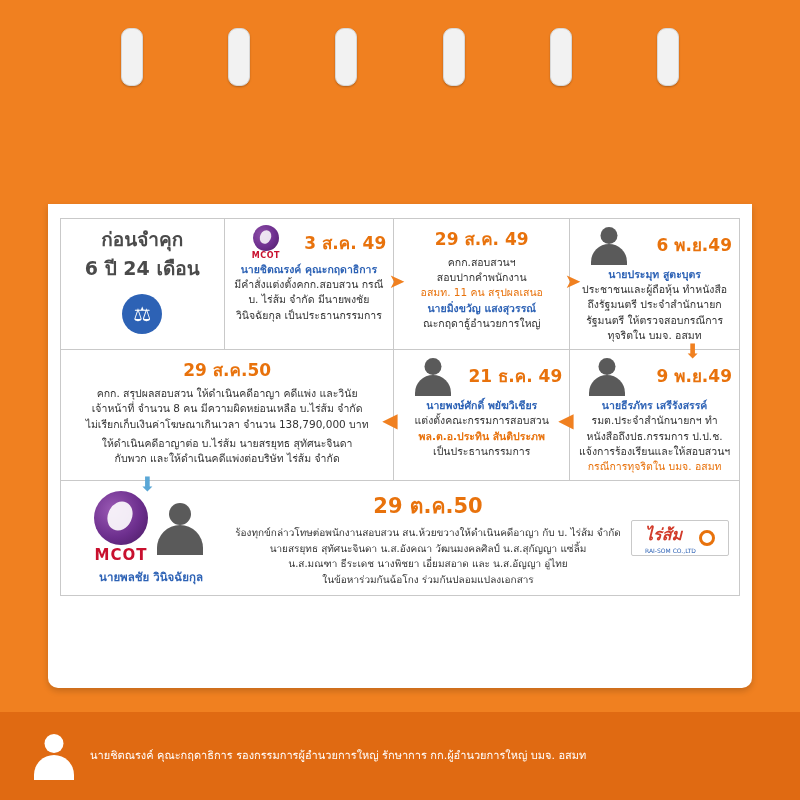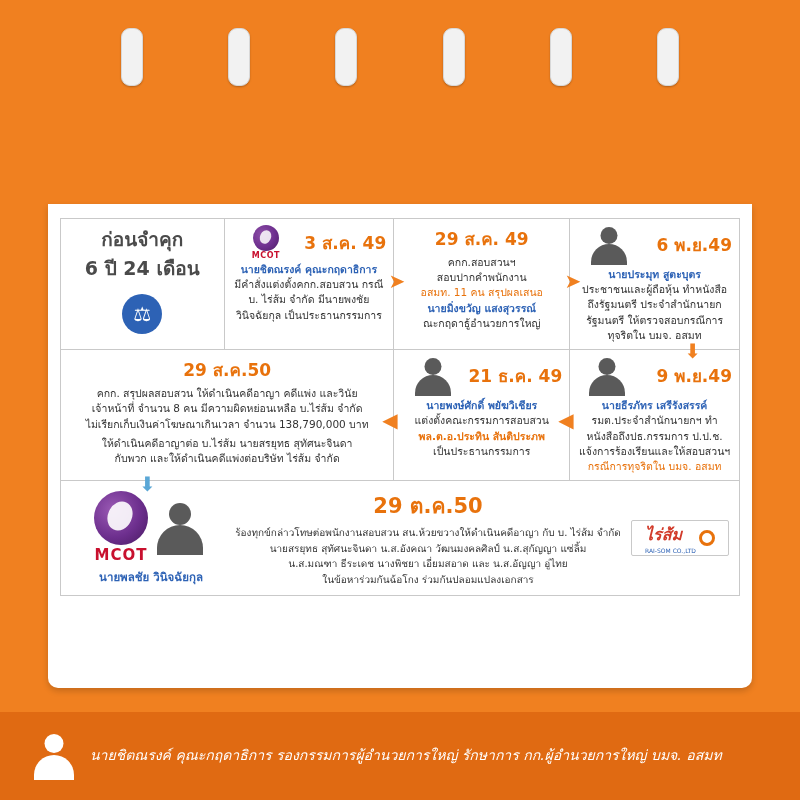--- a/index.html
+++ b/index.html
@@ -132,21 +132,21 @@
   }
   
   #footer{
     position:absolute;left:0;bottom:0;width:800px;height:88px;
     background:#e06a12;
     display:flex;align-items:center;padding-left:30px;box-sizing:border-box;
   }
   #footer .fav{width:48px;height:44px;position:relative;flex:none;margin-right:12px;}
   #footer .fav .head{position:absolute;left:50%;top:0;transform:translateX(-50%);width:19px;height:19px;border-radius:50%;background:#ffffff;}
   #footer .fav .body{position:absolute;left:50%;top:21px;transform:translateX(-50%);width:40px;height:25px;border-radius:20px 20px 0 0;background:#ffffff;}
-  #footer .flines{color:#ffffff;font-size:14px;line-height:1.8;font-style:italic;}
+  #footer .flines{color:#ffffff;font-size:11px;line-height:1.8;}
 </style>
 </head>
 <body>
 
 <div id="calendar">
 
   <div id="rings">
     <div class="ring"></div>
     <div class="ring"></div>
     <div class="ring"></div>

